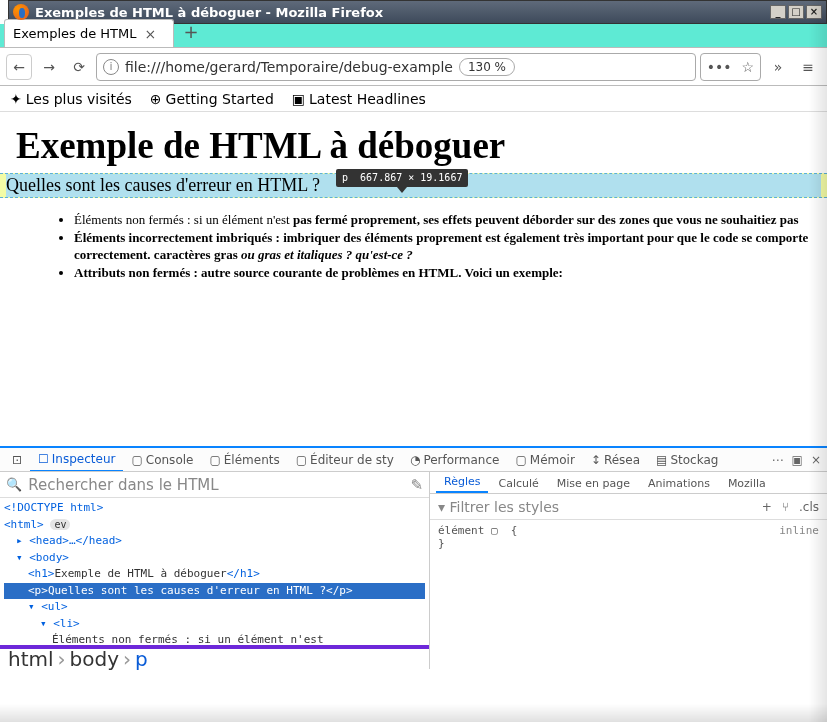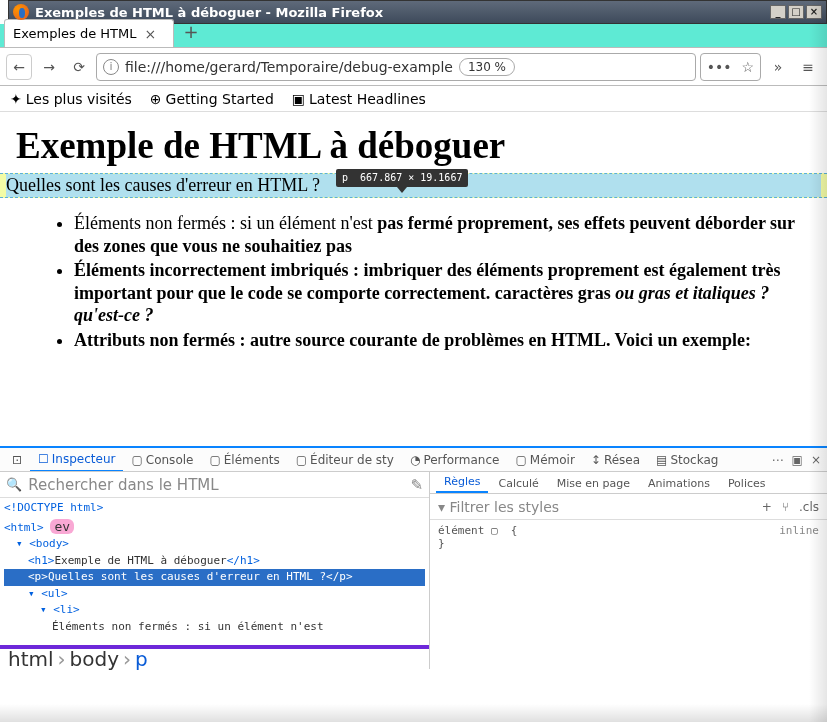--- a/index.html
+++ b/index.html
@@ -31,38 +31,38 @@
 .bookmarks { height: 26px; background:#fff; border-bottom:1px solid #ddd; display:flex; align-items:center; padding:0 10px; gap:18px; font-size:14px; }
 .bookmarks .bm { display:flex; align-items:center; gap:4px; }
 
 
 .page { background:#fff; padding:12px 16px 4px 16px; font-family: Georgia, serif; color:#000; height: 334px; overflow:hidden; }
 .page h1 { font-size: 37px; font-weight: bold; margin-bottom: 6px; }
 .highlight-band { background: #f3fca6; border-top:1px dashed #5bb0d6; border-bottom:1px dashed #5bb0d6; margin: 0 -16px; }
 .highlight-sel { background:#b0e0ee; padding:1px 0; font-size:18px; margin:0 6px; }
 .tooltip { position:absolute; left:336px; top:169px; background:#333; color:#fff; font: 10px/1.2 monospace; padding:3px 6px; border-radius:2px; }
 .tooltip svg { position:absolute; left:50%; bottom:-6px; margin-left:-5px; }
-.page ul { margin: 14px 0 0 58px; font-size:18px; line-height:1.25; }
+.page ul { margin: 14px 0 0 58px; font-size:13px; line-height:1.25; }
 .page li { margin-bottom: 2px; }
 
 
 .devtools { border-top: 2px solid #0a84ff; background:#f9f9fa; height: 223px; display:flex; flex-direction:column; font-family: "DejaVu Sans", Arial, sans-serif; font-size:12px; }
 .dt-tabs { height:24px; display:flex; align-items:center; border-bottom:1px solid #ccc; background:#fcfcfc; padding-left:4px; overflow:hidden; }
 .dt-tab { padding:0 8px; height:24px; display:flex; align-items:center; gap:3px; color:#555; white-space:nowrap; }
 .dt-tab.active { color:#0a5cd7; border-bottom:2px solid #0a84ff; }
 .dt-right { margin-left:auto; display:flex; gap:8px; padding-right:6px; color:#666; }
 .dt-body { flex:1; display:flex; min-height:0; }
 .dt-left { flex:0 0 430px; display:flex; flex-direction:column; border-right:1px solid #ccc; background:#fff; }
 .dt-search { height:26px; display:flex; align-items:center; padding:0 6px; gap:6px; border-bottom:1px solid #ddd; font-size:15px; color:#888; }
 .dt-search .lens { font-size:13px; }
 .dt-search .pencil { margin-left:auto; }
 .dt-tree { flex:1; overflow:auto; font: 11px/1.5 monospace; color:#0060df; padding:2px 4px; }
 .dt-tree .tag { color:#0060df; }
 .dt-tree .text { color:#333; }
-.dt-tree .ev { background:#f9a8d4; border-radius:6px; padding:0 4px; font-size:13px; color:#333; }
+.dt-tree .ev { background:#e5e5e5; border-radius:6px; padding:0 4px; font-size:10px; color:#333; }
 .dt-tree .sel { background:#2a6ec6; color:#fff; display: block; }
 .dt-tree .sel .tag, .dt-tree .sel .text { color:#fff; }
 .dt-tree .row { white-space:nowrap; }
 .ind1 { padding-left:12px; } .ind2 { padding-left:24px; } .ind3 { padding-left:36px; } .ind4 { padding-left:48px; }
 
 .dt-rightpane { flex:1; display:flex; flex-direction:column; background:#fff; }
 .dt-rtabs { height:22px; display:flex; align-items:flex-end; border-bottom:1px solid #ccc; padding-left:6px; gap:2px; font-size:11px; }
 .dt-rtab { padding:3px 8px; color:#555; }
 .dt-rtab.active { color:#0a5cd7; border-bottom:2px solid #0a84ff; }
 .dt-filter { height:26px; display:flex; align-items:center; padding:0 8px; border-bottom:1px solid #ddd; color:#888; font-size:14px; }
@@ -169,20 +169,21 @@
   <div class="dt-body">
     <div class="dt-left">
       <div class="dt-search">
         <span class="lens">🔍</span>
         <span>Rechercher dans le HTML</span>
         <span class="pencil">✎</span>
       </div>
       <div class="dt-tree">
         <div class="row"><span class="tag">&lt;!DOCTYPE html&gt;</span></div>
         <div class="row"><span class="tag">&lt;html&gt;</span> <span class="ev">ev</span></div>
+        <div class="row ind1">▸ <span class="tag">&lt;head&gt;…&lt;/head&gt;</span></div>
         <div class="row ind1">▾ <span class="tag">&lt;body&gt;</span></div>
         <div class="row ind2"><span class="tag">&lt;h1&gt;</span><span class="text">Exemple de HTML à déboguer</span><span class="tag">&lt;/h1&gt;</span></div>
         <span class="sel row ind2"><span class="tag">&lt;p&gt;</span><span class="text">Quelles sont les causes d'erreur en HTML ?</span><span class="tag">&lt;/p&gt;</span></span>
         <div class="row ind2">▾ <span class="tag">&lt;ul&gt;</span></div>
         <div class="row ind3">▾ <span class="tag">&lt;li&gt;</span></div>
         <div class="row ind4"><span class="text">Éléments non fermés : si un élément n'est</span></div>
 
       </div>
       <div class="dt-crumb">
         <span>html</span>
@@ -192,21 +193,21 @@
         <span class="cur">p</span>
       </div>
     </div>
 
     <div class="dt-rightpane">
       <div class="dt-rtabs">
         <span class="dt-rtab active">Règles</span>
         <span class="dt-rtab">Calculé</span>
         <span class="dt-rtab">Mise en page</span>
         <span class="dt-rtab">Animations</span>
-        <span class="dt-rtab">Polices</span>
+        <span class="dt-rtab">Mozilla</span>
       </div>
       <div class="dt-filter">
         <span>▾</span>&nbsp;
         <span>Filtrer les styles</span>
         <span class="icons">
           <span>+</span>
           <span>⑂</span>
           <span>.cls</span>
         </span>
       </div>

